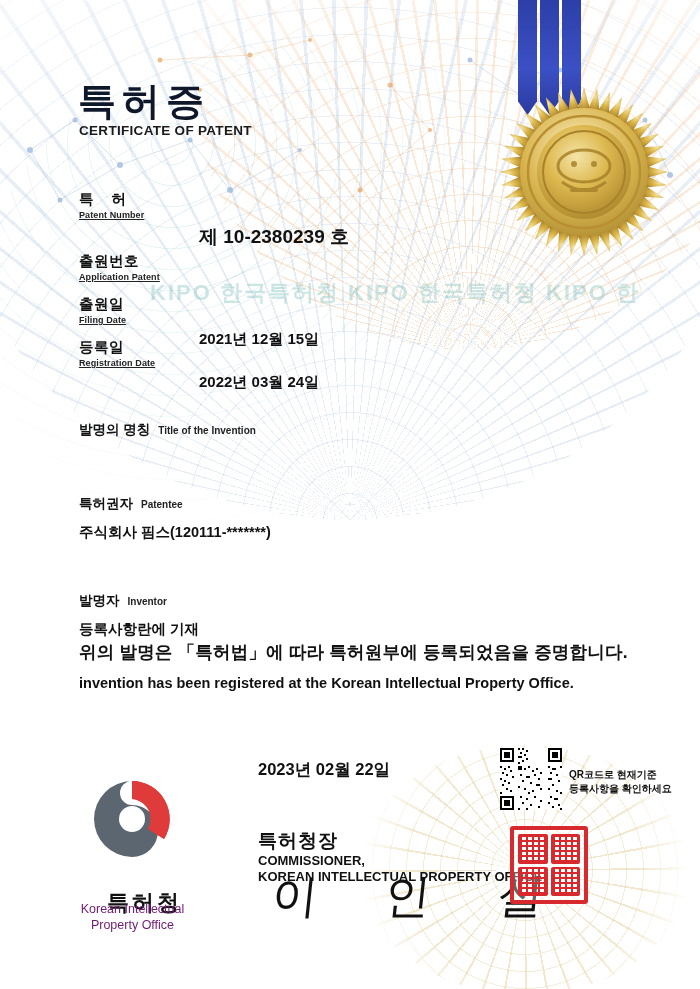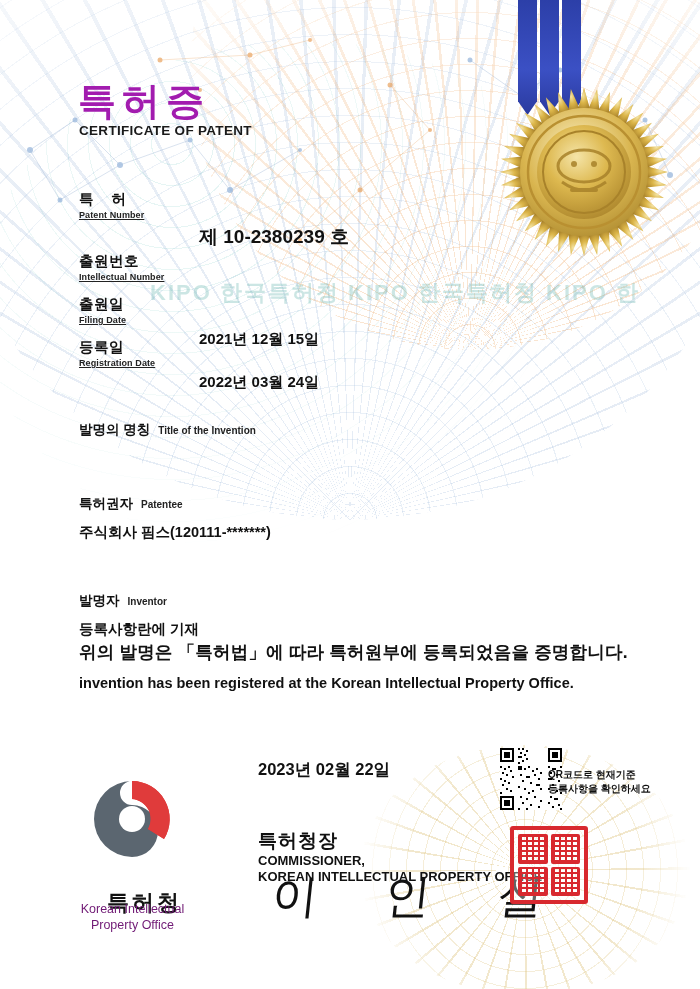--- a/index.html
+++ b/index.html
@@ -151,21 +151,21 @@
   }
 
   
   .title-ko {
     position: absolute;
     left: 78px;
     top: 76px;
     font-size: 38px;
     font-weight: bold;
     letter-spacing: 6px;
-    color: #a21caf;
+    color: #0f172a;
   }
   .title-en {
     position: absolute;
     left: 79px;
     top: 123px;
     font-size: 13.5px;
     font-weight: bold;
     letter-spacing: 0.3px;
     color: #1a1a1a;
   }
@@ -324,21 +324,21 @@
   
   .qr {
     position: absolute;
     left: 500px;
     top: 748px;
     width: 62px;
     height: 62px;
   }
   .qr-note {
     position: absolute;
-    left: 548px;
+    left: 569px;
     top: 768px;
     font-size: 10px;
     font-weight: bold;
     color: #111;
     line-height: 14px;
     white-space: nowrap;
   }
 
   
   .seal {
@@ -507,21 +507,21 @@
   <div class="title-en">CERTIFICATE OF PATENT</div>
 
   <div class="field" style="top:190px">
     <div class="lbl-ko spaced">특 허</div>
     <div class="lbl-en">Patent Number</div>
   </div>
   <div class="val val-big" style="left:199px; top:188px">제 10-2380239 호</div>
 
   <div class="field" style="top:252px">
     <div class="lbl-ko">출원번호</div>
-    <div class="lbl-en">Intellectual Number</div>
+    <div class="lbl-en">Application Patent</div>
   </div>
 
   <div class="field" style="top:295px">
     <div class="lbl-ko">출원일</div>
     <div class="lbl-en">Filing Date</div>
   </div>
   <div class="val val-mid" style="left:199px; top:294px">2021년 12월 15일</div>
 
   <div class="field" style="top:338px">
     <div class="lbl-ko">등록일</div>

